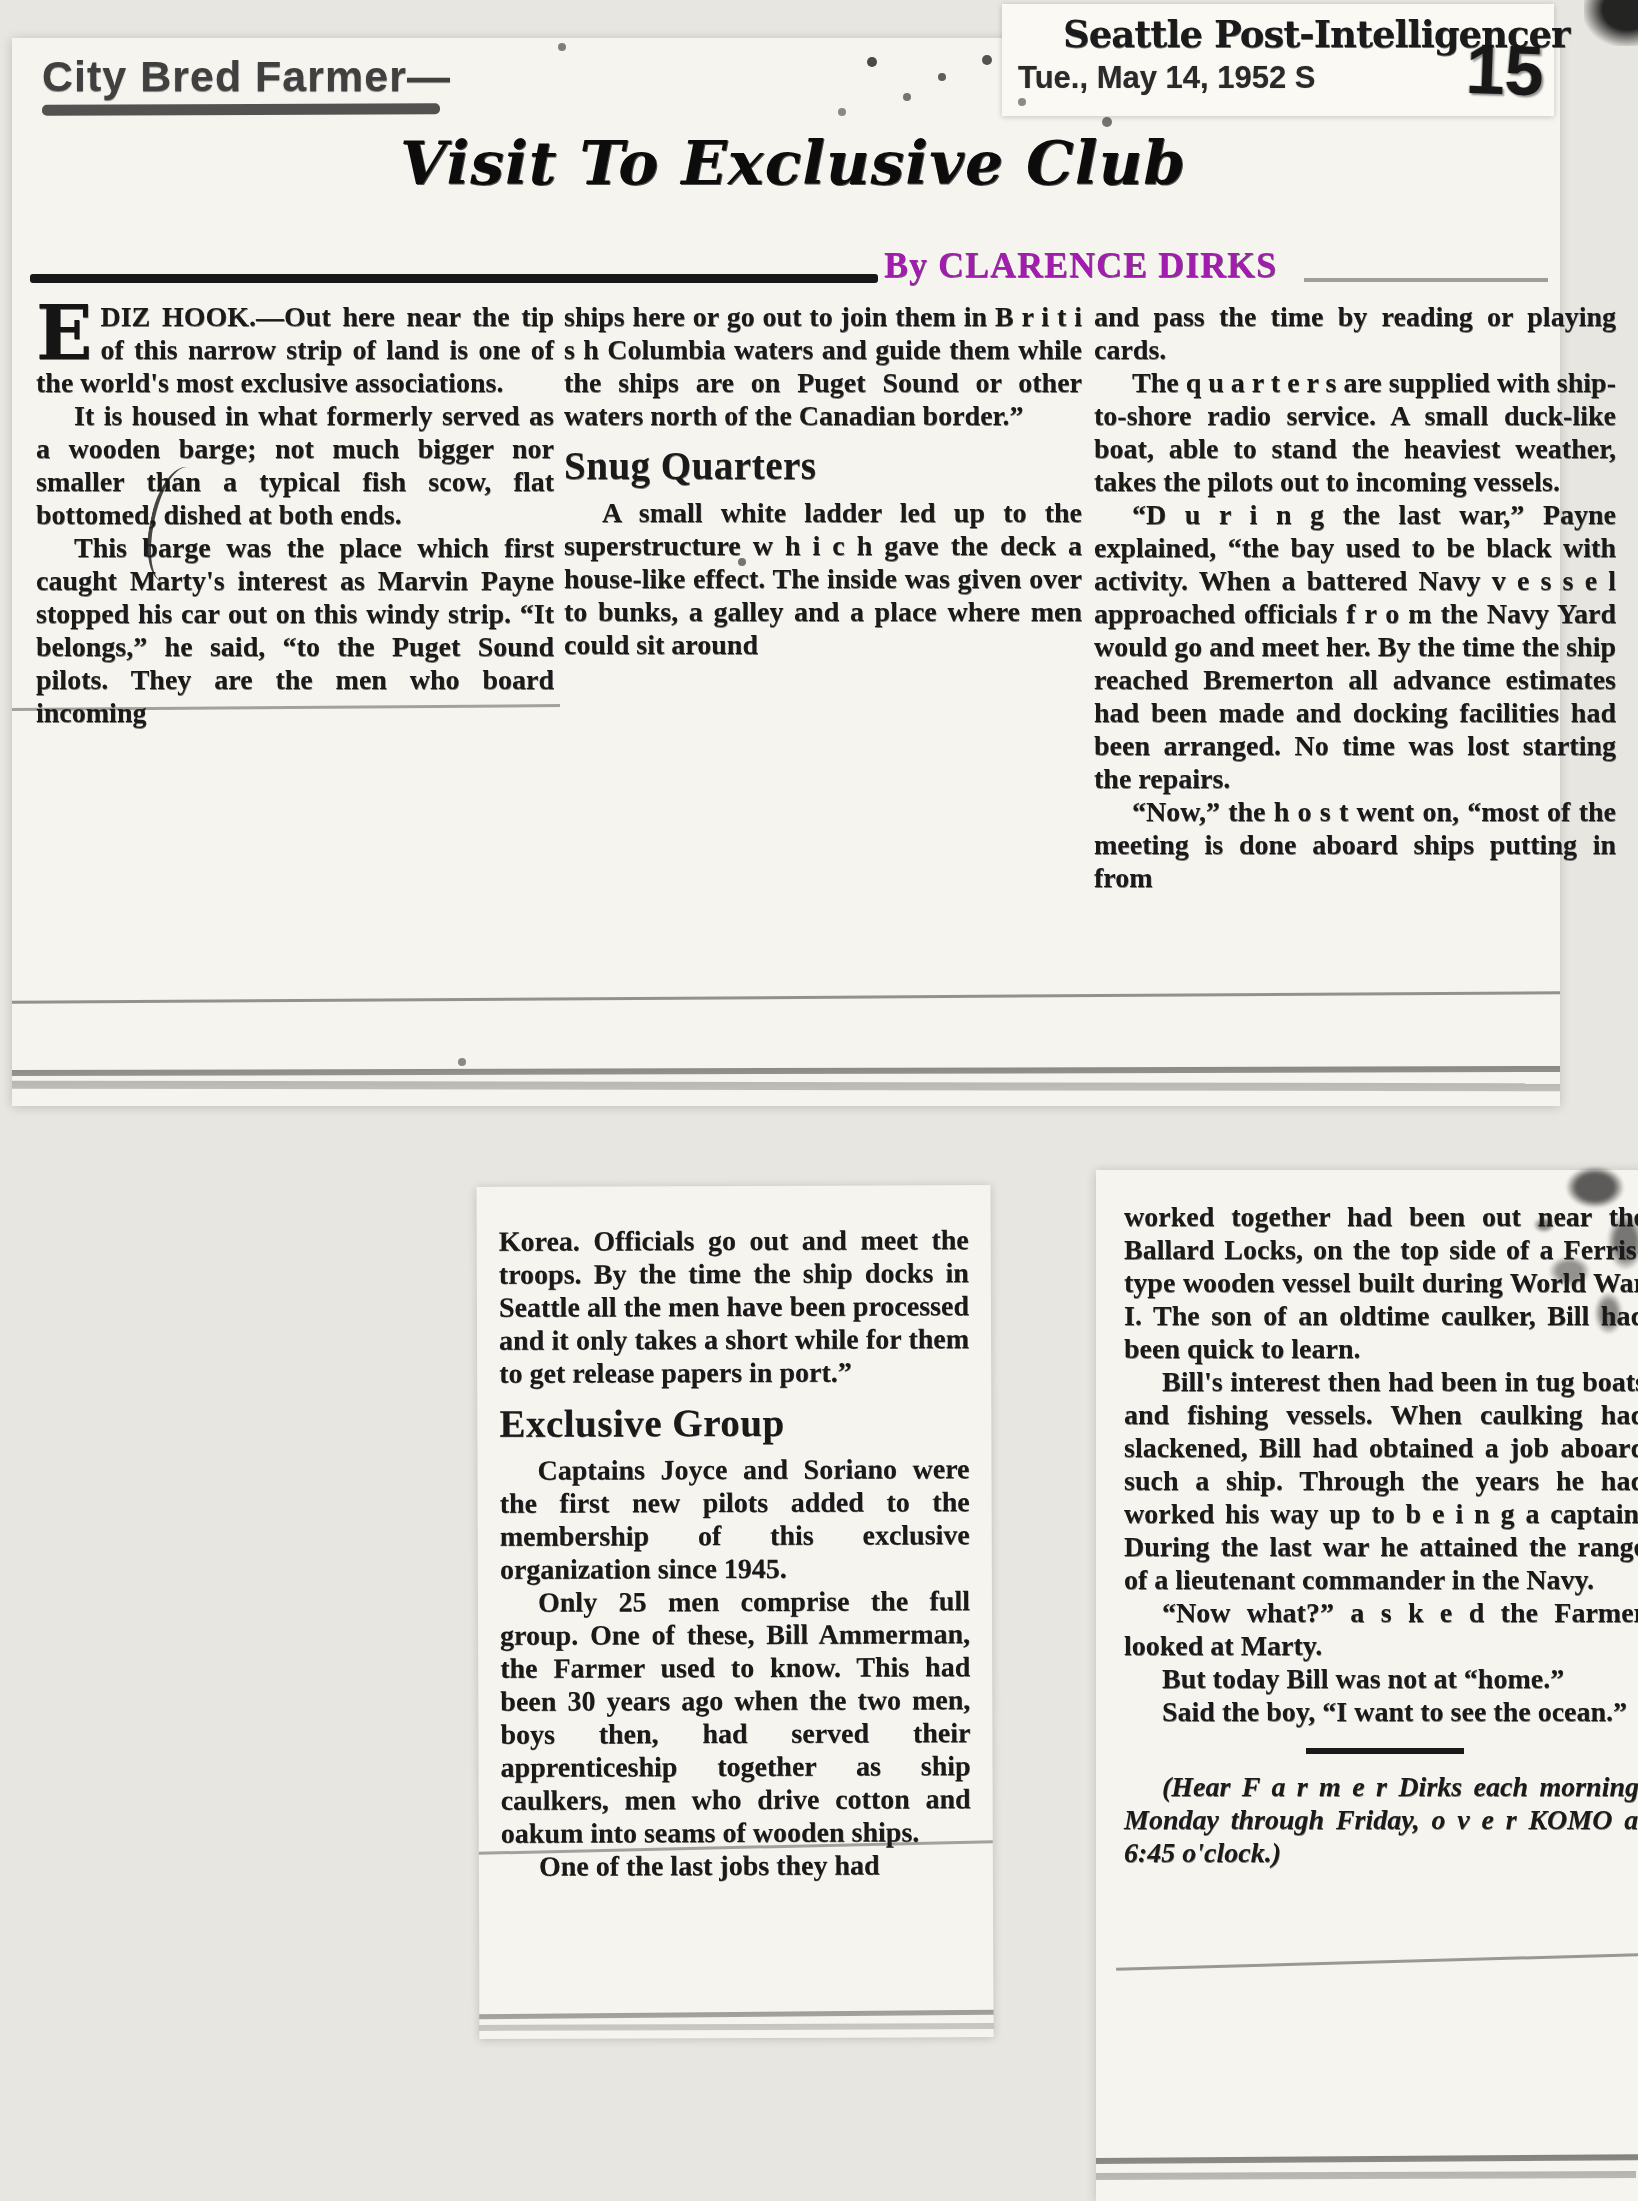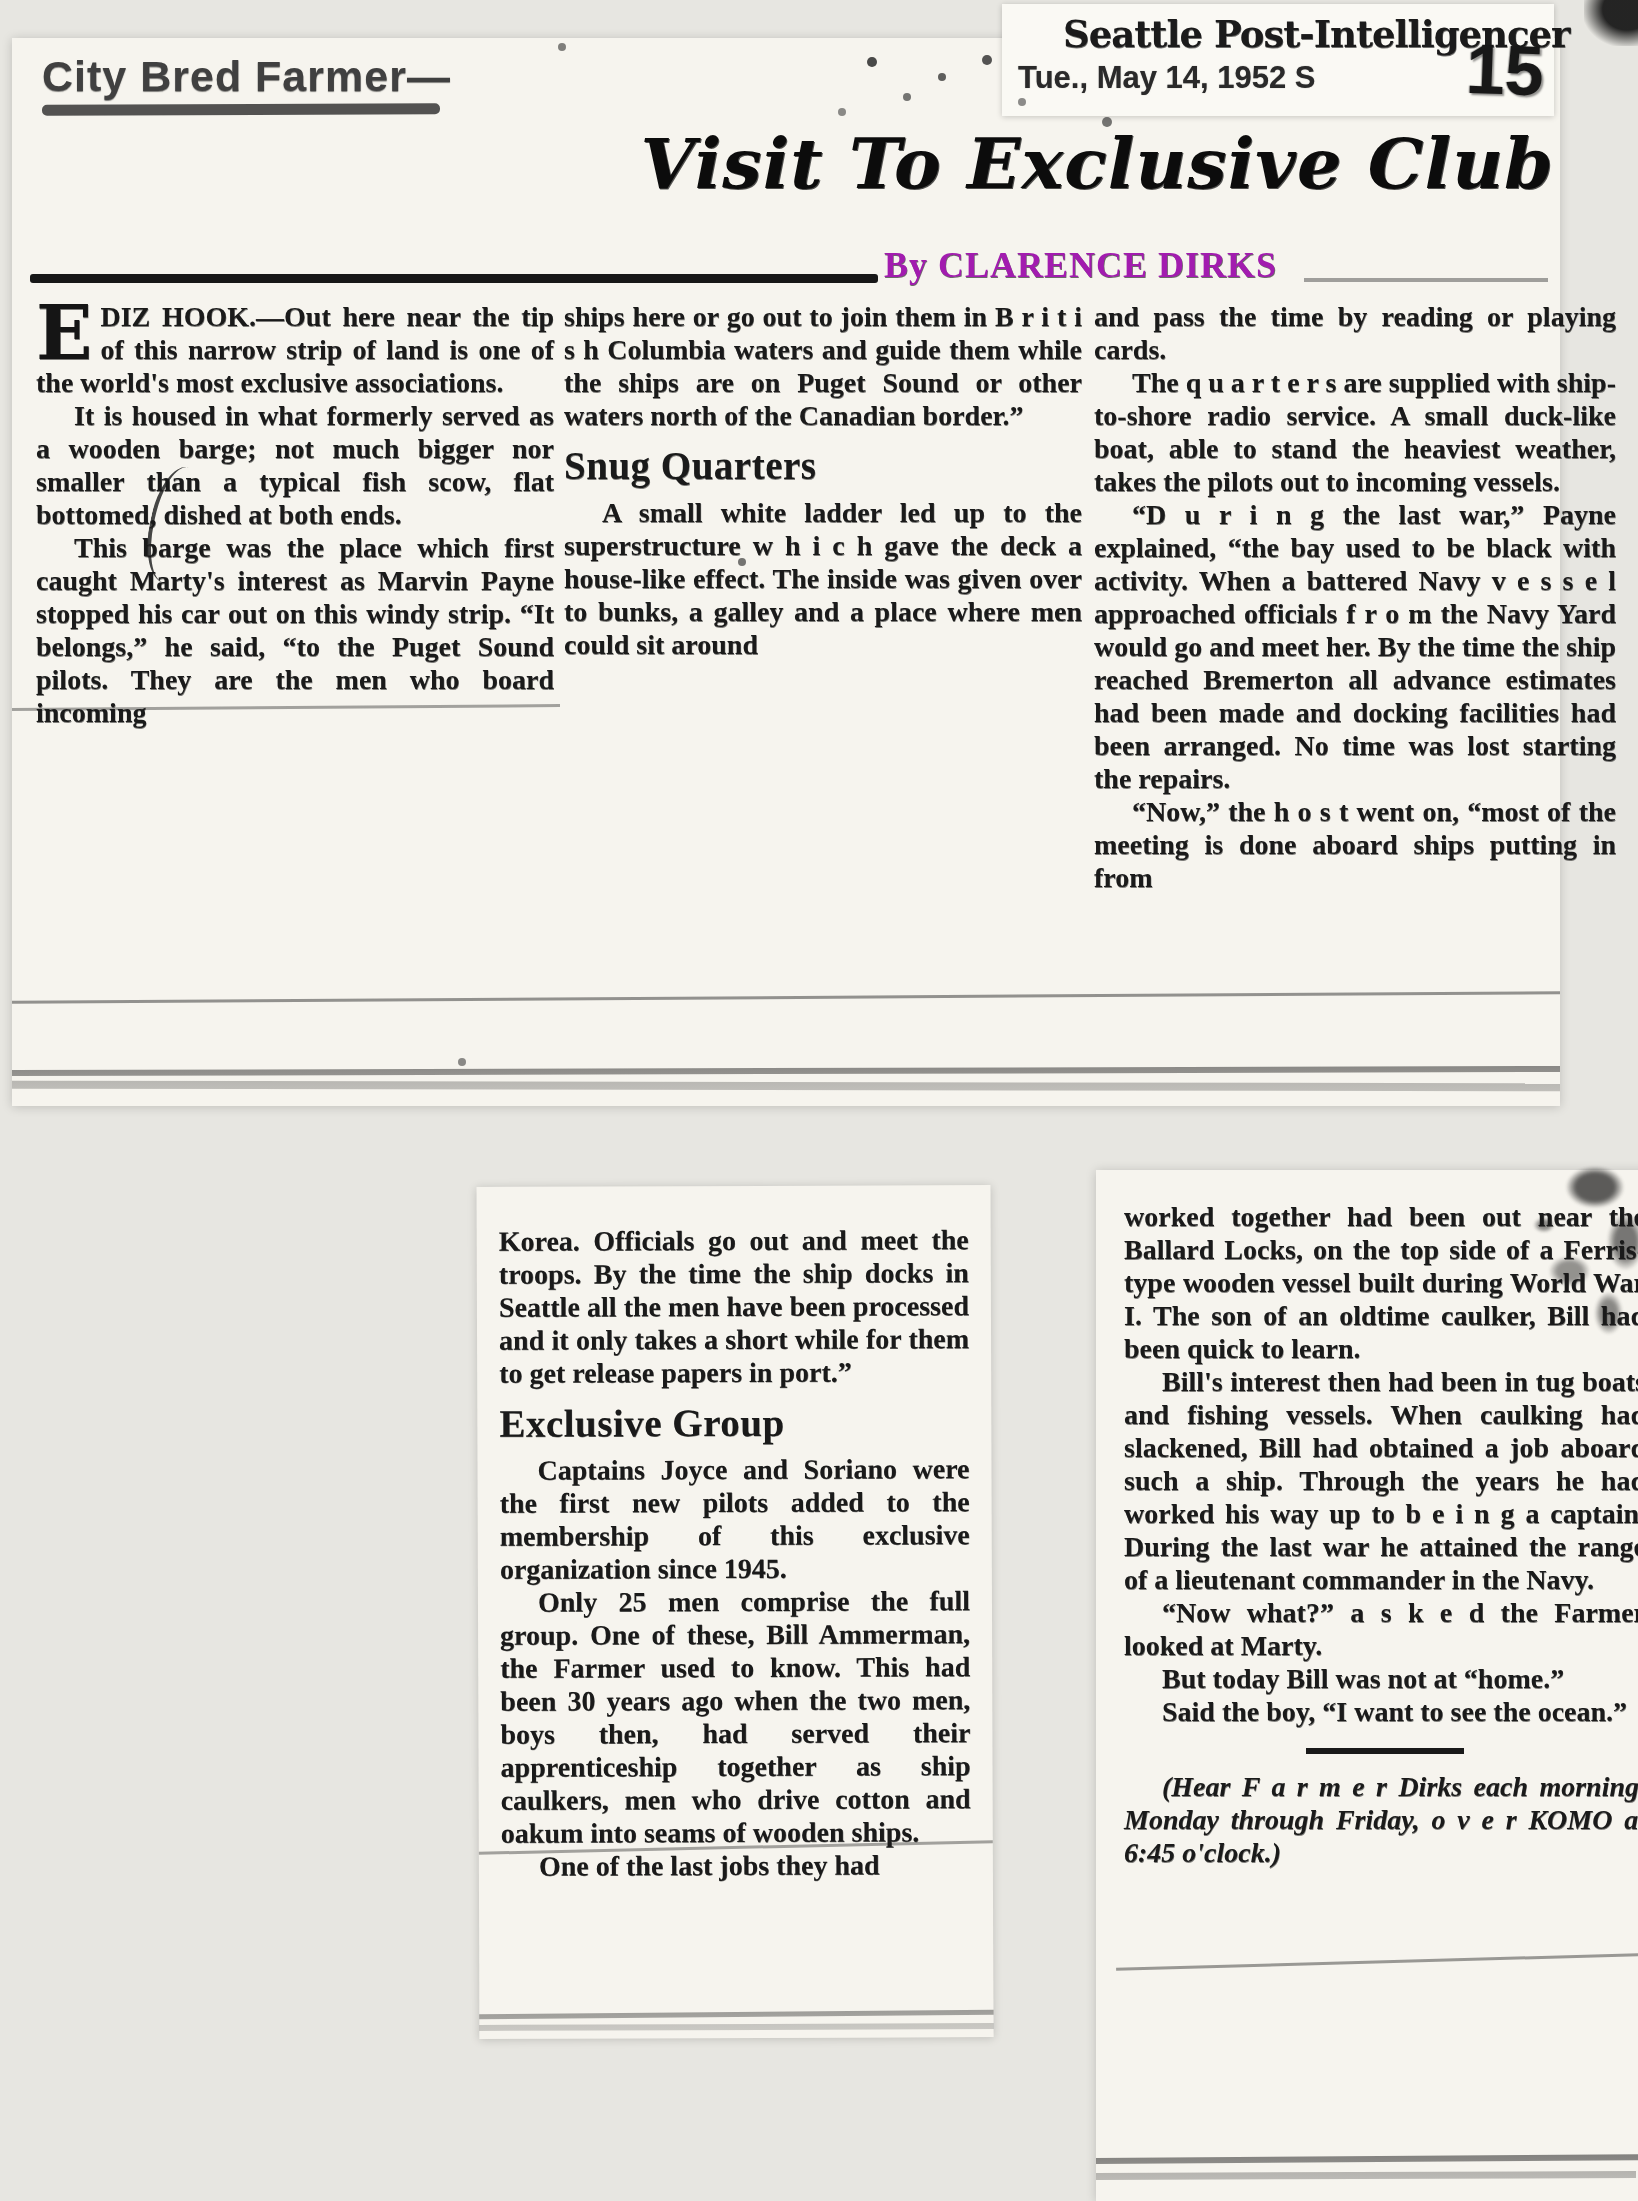--- a/index.html
+++ b/index.html
@@ -22,22 +22,22 @@
 
   .paper-name { position:absolute; left:16px; top:8px; font-family:"DejaVu Serif", serif;
             font-weight:700; font-size:37px; letter-spacing:-1px; color:#1b1b1b;
             text-shadow:0.5px 0.5px 0 rgba(20,20,20,.6); white-space:nowrap;margin-left:45px; }
   .date-line  { position:absolute; left:16px; top:56px; font-family:"Liberation Sans", sans-serif;
             font-weight:700; font-size:31px; color:#2a2a2a; text-shadow:0 0 1px rgba(40,40,40,.5); }
   .page-number { position:absolute; right:10px; top:26px; font-family:"Liberation Sans", sans-serif;
             font-weight:700; font-size:70px; color:#181818; transform:rotate(2deg);
             text-shadow:2px 2px 2px rgba(20,20,20,.45), -1px 0 1px rgba(20,20,20,.4); }
 
-  .headline { position:absolute; left:380px; top:82px; width:1160px; margin:2px; text-align:right;
-            font-family:"DejaVu Serif", serif; font-style:italic; font-weight:700; font-size:70px;
+  .headline { position:absolute; left:380px; top:82px; width:1160px; margin:8px; text-align:left;
+            font-family:"DejaVu Serif", serif; font-style:italic; font-weight:700; font-size:60px;
             letter-spacing:1px; color:#0c0c0c; text-shadow:1px 1px 0 rgba(10,10,10,.7); white-space:nowrap; }
 
   .rule-left  { position:absolute; left:18px;  top:236px; width:848px; height:9px; background:#171717; border-radius:3px; }
   .byline     { position:absolute; left:872px; top:206px; font-family:"Liberation Serif", serif;
             font-weight:700; font-size:36px; letter-spacing:1px; color:#a21caf;
             text-shadow:0.6px 0.6px 0 rgba(15,15,15,.6); }
   .rule-right { position:absolute; left:1292px; top:240px; width:244px; height:4px; background:rgba(30,30,30,.4); }
 
   .col { position:absolute; top:262px; width:518px; }
   .col1 { left:24px; }

